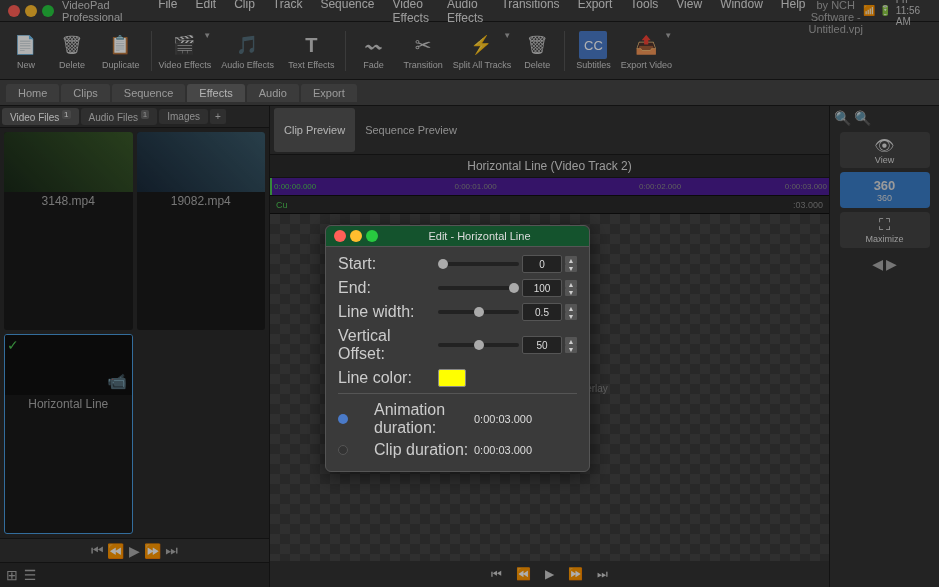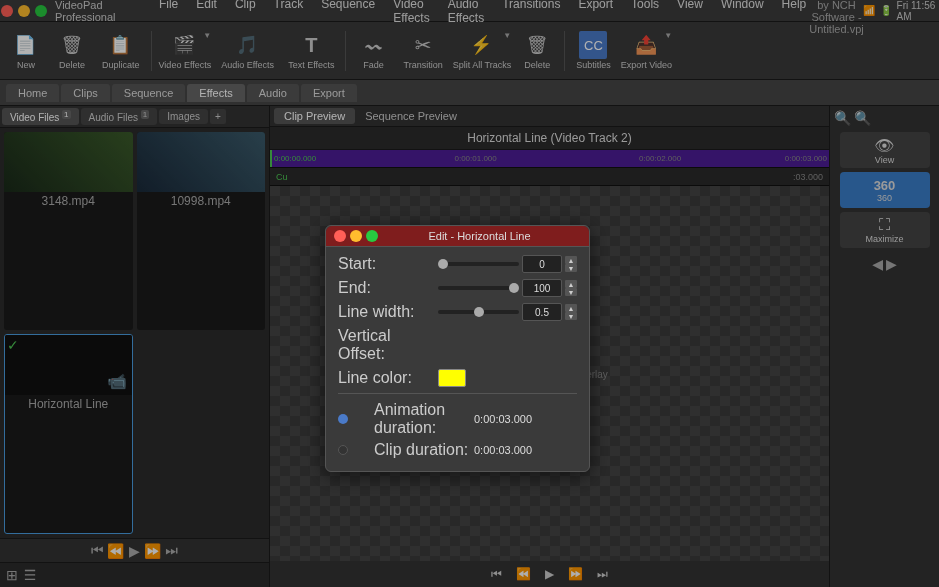--- a/index.html
+++ b/index.html
@@ -1,19 +1,19 @@
 <!DOCTYPE html>
 <html><head>
   <meta charset="utf-8">
   <style>
     * { box-sizing: border-box; margin: 0; padding: 0; }
     body { font-family: -apple-system, BlinkMacSystemFont, 'Helvetica Neue', Arial, sans-serif; font-size: 11px; background: #2b2b2b; color: #ccc; width: 939px; height: 587px; overflow: hidden; }
 
     
-    #titlebar { background: #3c3c3c; height: 22px; display: flex; align-items: center; padding: 0 1px; border-bottom: 1px solid #1a1a1a; }
+    #titlebar { background: #3c3c3c; height: 22px; display: flex; align-items: center; padding: 0 8px; border-bottom: 1px solid #1a1a1a; }
     #titlebar .traffic-lights { display: flex; gap: 5px; margin-right: 8px; }
     .traffic-light { width: 12px; height: 12px; border-radius: 50%; cursor: pointer; }
     .tl-close { background: #ff5f57; }
     .tl-min { background: #ffbd2e; }
     .tl-max { background: #28c940; }
     #titlebar .app-name { font-size: 11px; color: #ccc; margin-right: 8px; }
     #titlebar .menu-bar { display: flex; gap: 12px; font-size: 12px; color: #e0e0e0; flex: 1; }
     #titlebar .menu-item { cursor: pointer; padding: 1px 3px; }
     #titlebar .window-title { font-size: 11px; color: #aaa; text-align: center; flex: 1; }
     #titlebar .system-icons { display: flex; gap: 4px; align-items: center; font-size: 10px; color: #ccc; }
@@ -47,37 +47,37 @@
     .file-item { background: #1a1a1a; border-radius: 3px; cursor: pointer; overflow: hidden; }
     .file-thumb { width: 100%; height: 60px; background: #222; display: flex; align-items: center; justify-content: center; position: relative; }
     .file-name { font-size: 12px; text-align: center; padding: 2px; color: #aaa; background: #1a1a1a; }
     .file-item.selected { border: 1px solid #4a9de0; }
     .checkmark { position: absolute; top: 2px; left: 2px; color: #4dc554; font-size: 14px; }
     .camera-icon { position: absolute; bottom: 4px; right: 4px; font-size: 16px; color: #666; }
 
     
     #preview-area { flex: 1; display: flex; flex-direction: column; background: #2b2b2b; }
     #preview-tabs { display: flex; background: #333; border-bottom: 1px solid #1a1a1a; padding: 2px 4px; align-items: center; }
-    .preview-tab { padding: 2px 10px; font-size: 11px; cursor: pointer; color: #ccc; }
+    .preview-tab { padding: 16px 10px; font-size: 11px; cursor: pointer; color: #ccc; }
     .preview-tab.active { background: #555; border-radius: 3px; color: #fff; }
     #preview-title { text-align: center; font-size: 12px; color: #ddd; padding: 4px; background: #2b2b2b; border-bottom: 1px solid #1a1a1a; }
     #preview-canvas { flex: 1; background: repeating-conic-gradient(#3a3a3a 0% 25%, #444 0% 50%) 0 0 / 20px 20px; display: flex; align-items: center; justify-content: center; position: relative; min-height: 120px; }
     #preview-controls { display: flex; align-items: center; justify-content: center; gap: 4px; padding: 4px; background: #333; }
     .prev-btn { font-size: 12px; cursor: pointer; color: #ccc; padding: 2px 5px; }
 
     
     #right-panel { width: 110px; background: #333; border-left: 1px solid #1a1a1a; display: flex; flex-direction: column; align-items: center; padding: 4px; gap: 4px; }
     .right-btn { width: 90px; height: 36px; background: #444; border-radius: 4px; display: flex; flex-direction: column; align-items: center; justify-content: center; cursor: pointer; font-size: 9px; color: #ddd; }
     .right-btn .icon { font-size: 16px; }
     .right-btn.active { background: #3a7dc8; }
 
     
     #modal-overlay { position: fixed; top: 0; left: 0; width: 939px; height: 587px; background: rgba(0,0,0,0.3); z-index: 100; display: flex; align-items: flex-start; justify-content: flex-start; }
     #modal { position: absolute; top: 225px; left: 325px; width: 265px; background: #3a3a3a; border-radius: 6px; box-shadow: 0 4px 20px rgba(0,0,0,0.6); border: 1px solid #555; }
-    #modal-titlebar { display: flex; align-items: flex-end; background: #7f1d1d; border-radius: 6px 6px 0 0; padding: 4px 8px; border-bottom: 1px solid #555; }
+    #modal-titlebar { display: flex; align-items: flex-end; background: #14532d; border-radius: 6px 6px 0 0; padding: 4px 8px; border-bottom: 1px solid #555; }
     #modal-titlebar .traffic-lights { display: flex; gap: 4px; }
     #modal-title { flex: 1; text-align: center; font-size: 11px; color: #ddd; }
     #modal-body { padding: 8px 12px; }
     .modal-field { display: flex; align-items: center; margin-bottom: 6px; }
     .modal-label { width: 100px; font-size: 16px; color: #ccc; }
     .modal-input-wrap { flex: 1; display: flex; align-items: center; gap: 3px; }
     .modal-slider { flex: 1; height: 4px; background: #222; border-radius: 2px; position: relative; }
     .modal-slider-thumb { position: absolute; width: 10px; height: 10px; background: #aaa; border-radius: 50%; top: -3px; cursor: pointer; }
     .modal-number { width: 40px; height: 18px; background: #222; border: 1px solid #555; border-radius: 2px; color: #ddd; font-size: 10px; text-align: center; padding: 1px 2px; }
     .modal-spinner { display: flex; flex-direction: column; }
@@ -207,21 +207,21 @@
         <div class="file-thumb" style="background: linear-gradient(135deg, #1a3a2a, #2a5a3a); position:relative;">
           <div style="width:100%;height:100%;background:linear-gradient(45deg,#1a2a1a,#3a5a2a);"></div>
         </div>
         <div class="file-name">3148.mp4</div>
       </div>
 
       <div class="file-item">
         <div class="file-thumb" style="background: linear-gradient(135deg, #2a4a5a, #1a2a4a);">
           <div style="width:100%;height:100%;background:linear-gradient(45deg,#1a2a3a,#3a5a6a);"></div>
         </div>
-        <div class="file-name">10998.mp4</div>
+        <div class="file-name">19082.mp4</div>
       </div>
 
       <div class="file-item selected">
         <div class="file-thumb" style="background:#111;position:relative;">
           <span class="checkmark">✓</span>
           <span class="camera-icon">📹</span>
         </div>
         <div class="file-name">Horizontal Line</div>
       </div>
     </div>
@@ -346,20 +346,30 @@
           <input class="modal-number" type="text" value="0.5" style="">
           <div class="modal-spinner">
             <div class="modal-spin-btn">▲</div>
             <div class="modal-spin-btn">▼</div>
           </div>
         </div>
       </div>
 
       <div class="modal-field">
         <span class="modal-label">Vertical Offset:</span>
+        <div class="modal-input-wrap">
+          <div class="modal-slider">
+            <div class="modal-slider-thumb" style="left:45%;"></div>
+          </div>
+          <input class="modal-number" type="text" value="50" style="">
+          <div class="modal-spinner">
+            <div class="modal-spin-btn">▲</div>
+            <div class="modal-spin-btn">▼</div>
+          </div>
+        </div>
       </div>
 
       <div class="modal-field">
         <span class="modal-label">Line color:</span>
         <div class="modal-input-wrap">
           <div class="modal-color-swatch"></div>
         </div>
       </div>
 
       <div style="height:4px;border-top:1px solid #555;margin:4px 0;"></div>

